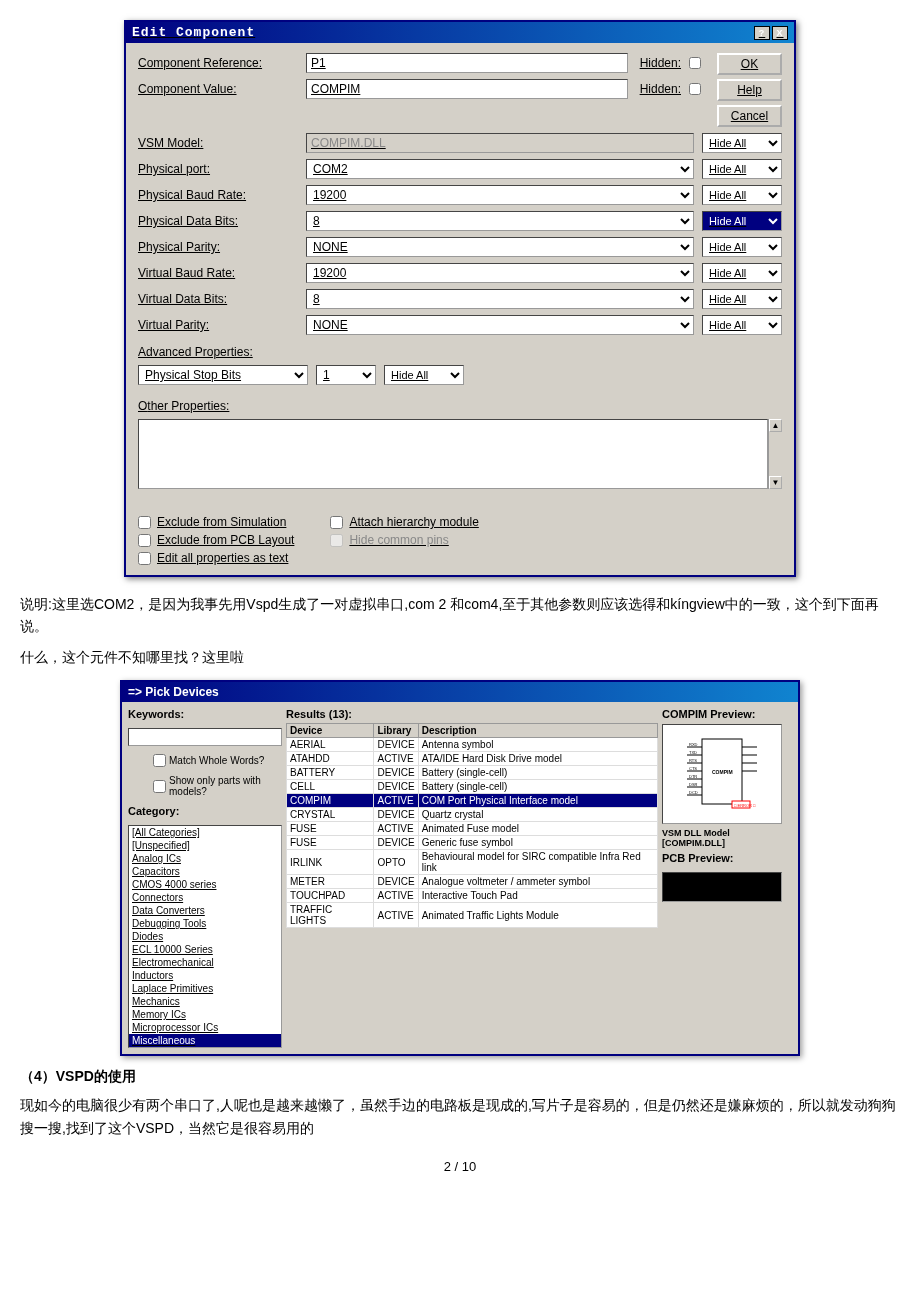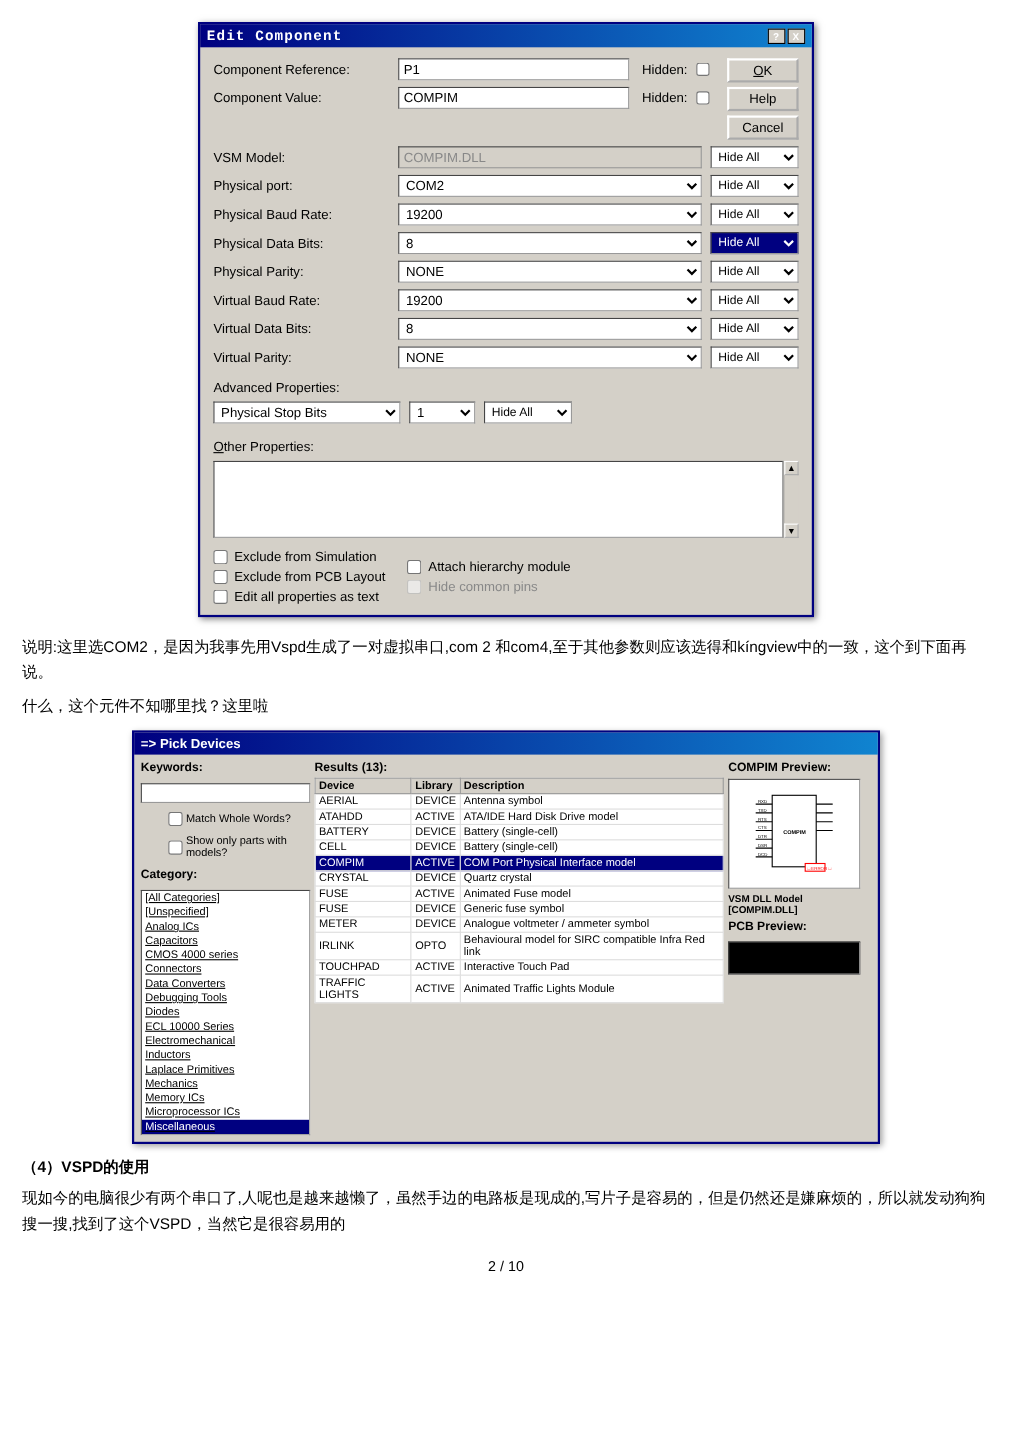--- a/index.html
+++ b/index.html
@@ -11,24 +11,25 @@
       padding: 20px;
     }
 
     
     .dialog-wrapper {
       display: flex;
       justify-content: center;
       margin-bottom: 16px;
     }
     .dialog {
-      width: 560px;
+      width: 672px;
       border: 2px solid #000080;
       background: #d4d0c8;
       box-shadow: 2px 2px 6px rgba(0,0,0,0.5);
+      text-decoration: underline;
     }
     .dialog-titlebar {
       background: linear-gradient(to right, #000080, #1084d0);
       color: #fff;
       font-weight: bold;
       font-size: 13px;
       padding: 3px 6px;
       display: flex;
       align-items: center;
       justify-content: space-between;
@@ -149,23 +150,22 @@
     }
     .check-row {
       display: flex;
       align-items: center;
       gap: 6px;
       font-size: 12px;
     }
 
     .divider-row {
       display: flex;
-      gap: 20px;
-      margin-top: 4px;
-      align-items: center;
+      gap: 36px;
+      margin-top: 20px;
     }
 
     
     .page-text {
       font-size: 14px;
       line-height: 1.6;
       margin: 8px 0;
       color: #000;
     }
 
@@ -615,28 +615,28 @@
                 <td>FUSE</td>
                 <td>ACTIVE</td>
                 <td>Animated Fuse model</td>
               </tr>
             <tr class="">
                 <td>FUSE</td>
                 <td>DEVICE</td>
                 <td>Generic fuse symbol</td>
               </tr>
             <tr class="">
+                <td>IRLINK</td>
+                <td>OPTO</td>
+                <td>Behavioural model for SIRC compatible Infra Red link</td>
+              </tr>
+            <tr class="">
                 <td>METER</td>
                 <td>DEVICE</td>
                 <td>Analogue voltmeter / ammeter symbol</td>
-              </tr>
-            <tr class="">
-                <td>IRLINK</td>
-                <td>OPTO</td>
-                <td>Behavioural model for SIRC compatible Infra Red link</td>
               </tr>
             <tr class="">
                 <td>TOUCHPAD</td>
                 <td>ACTIVE</td>
                 <td>Interactive Touch Pad</td>
               </tr>
             <tr class="">
                 <td>TRAFFIC LIGHTS</td>
                 <td>ACTIVE</td>
                 <td>Animated Traffic Lights Module</td>

